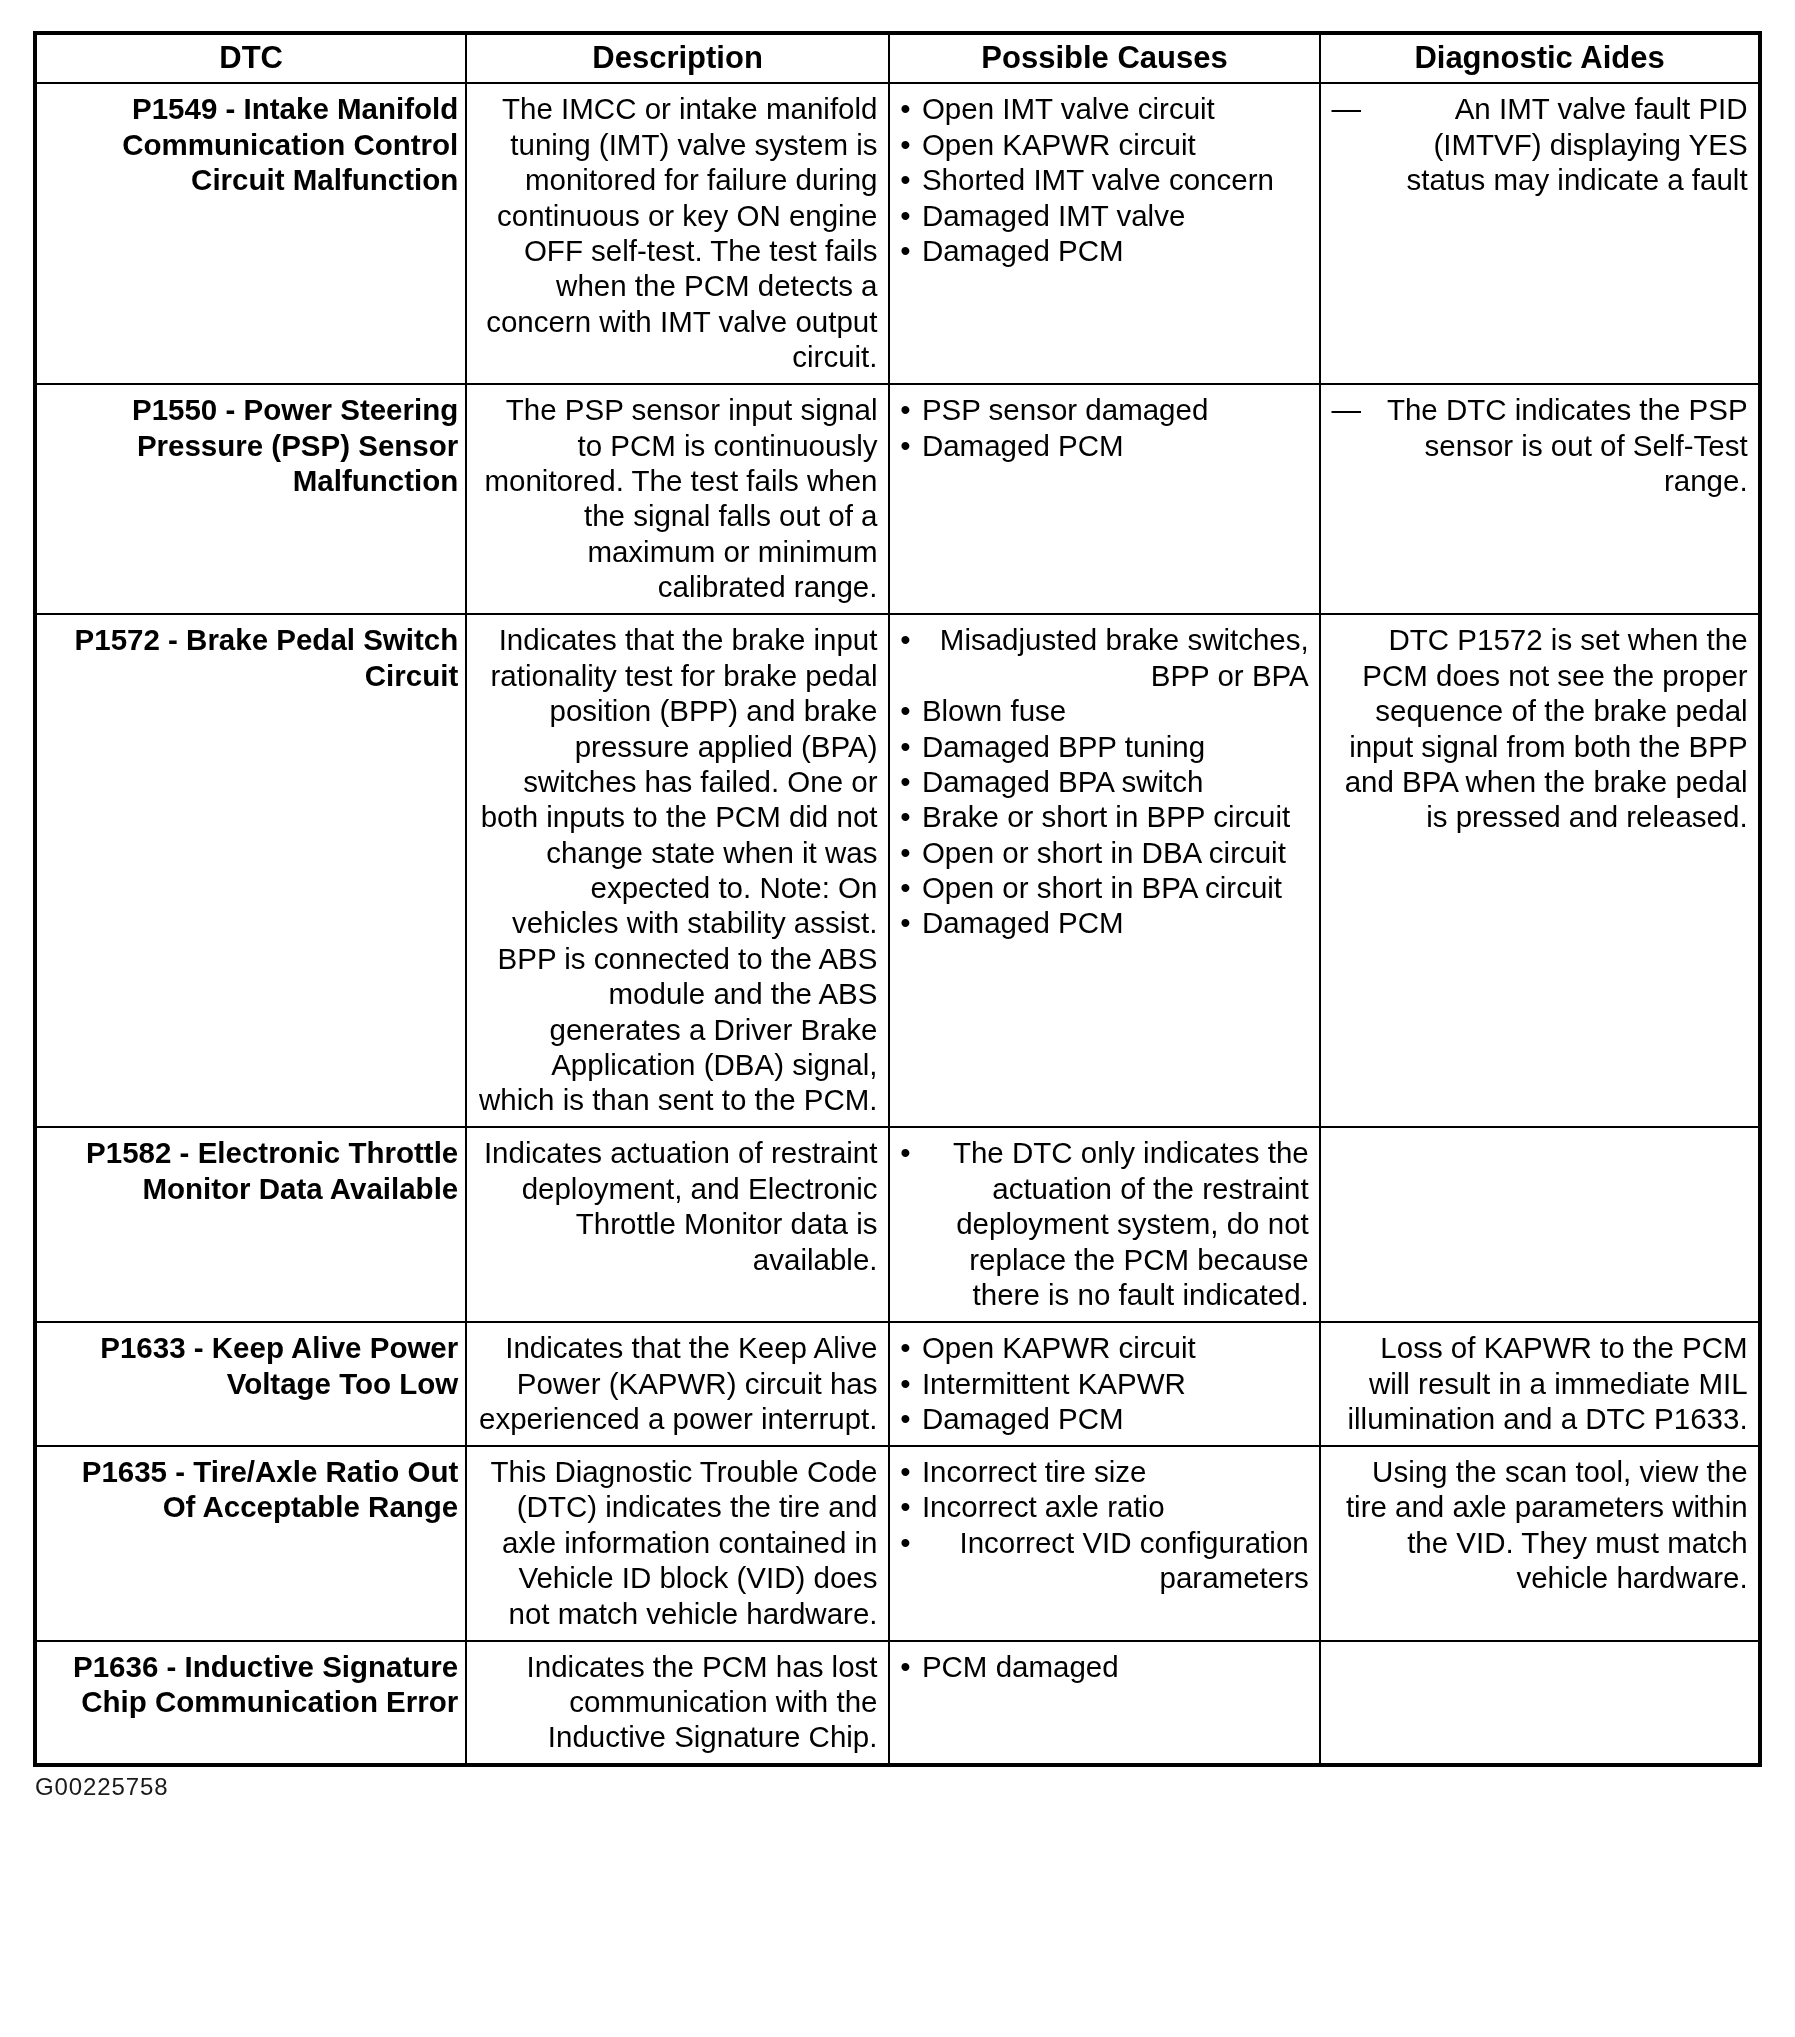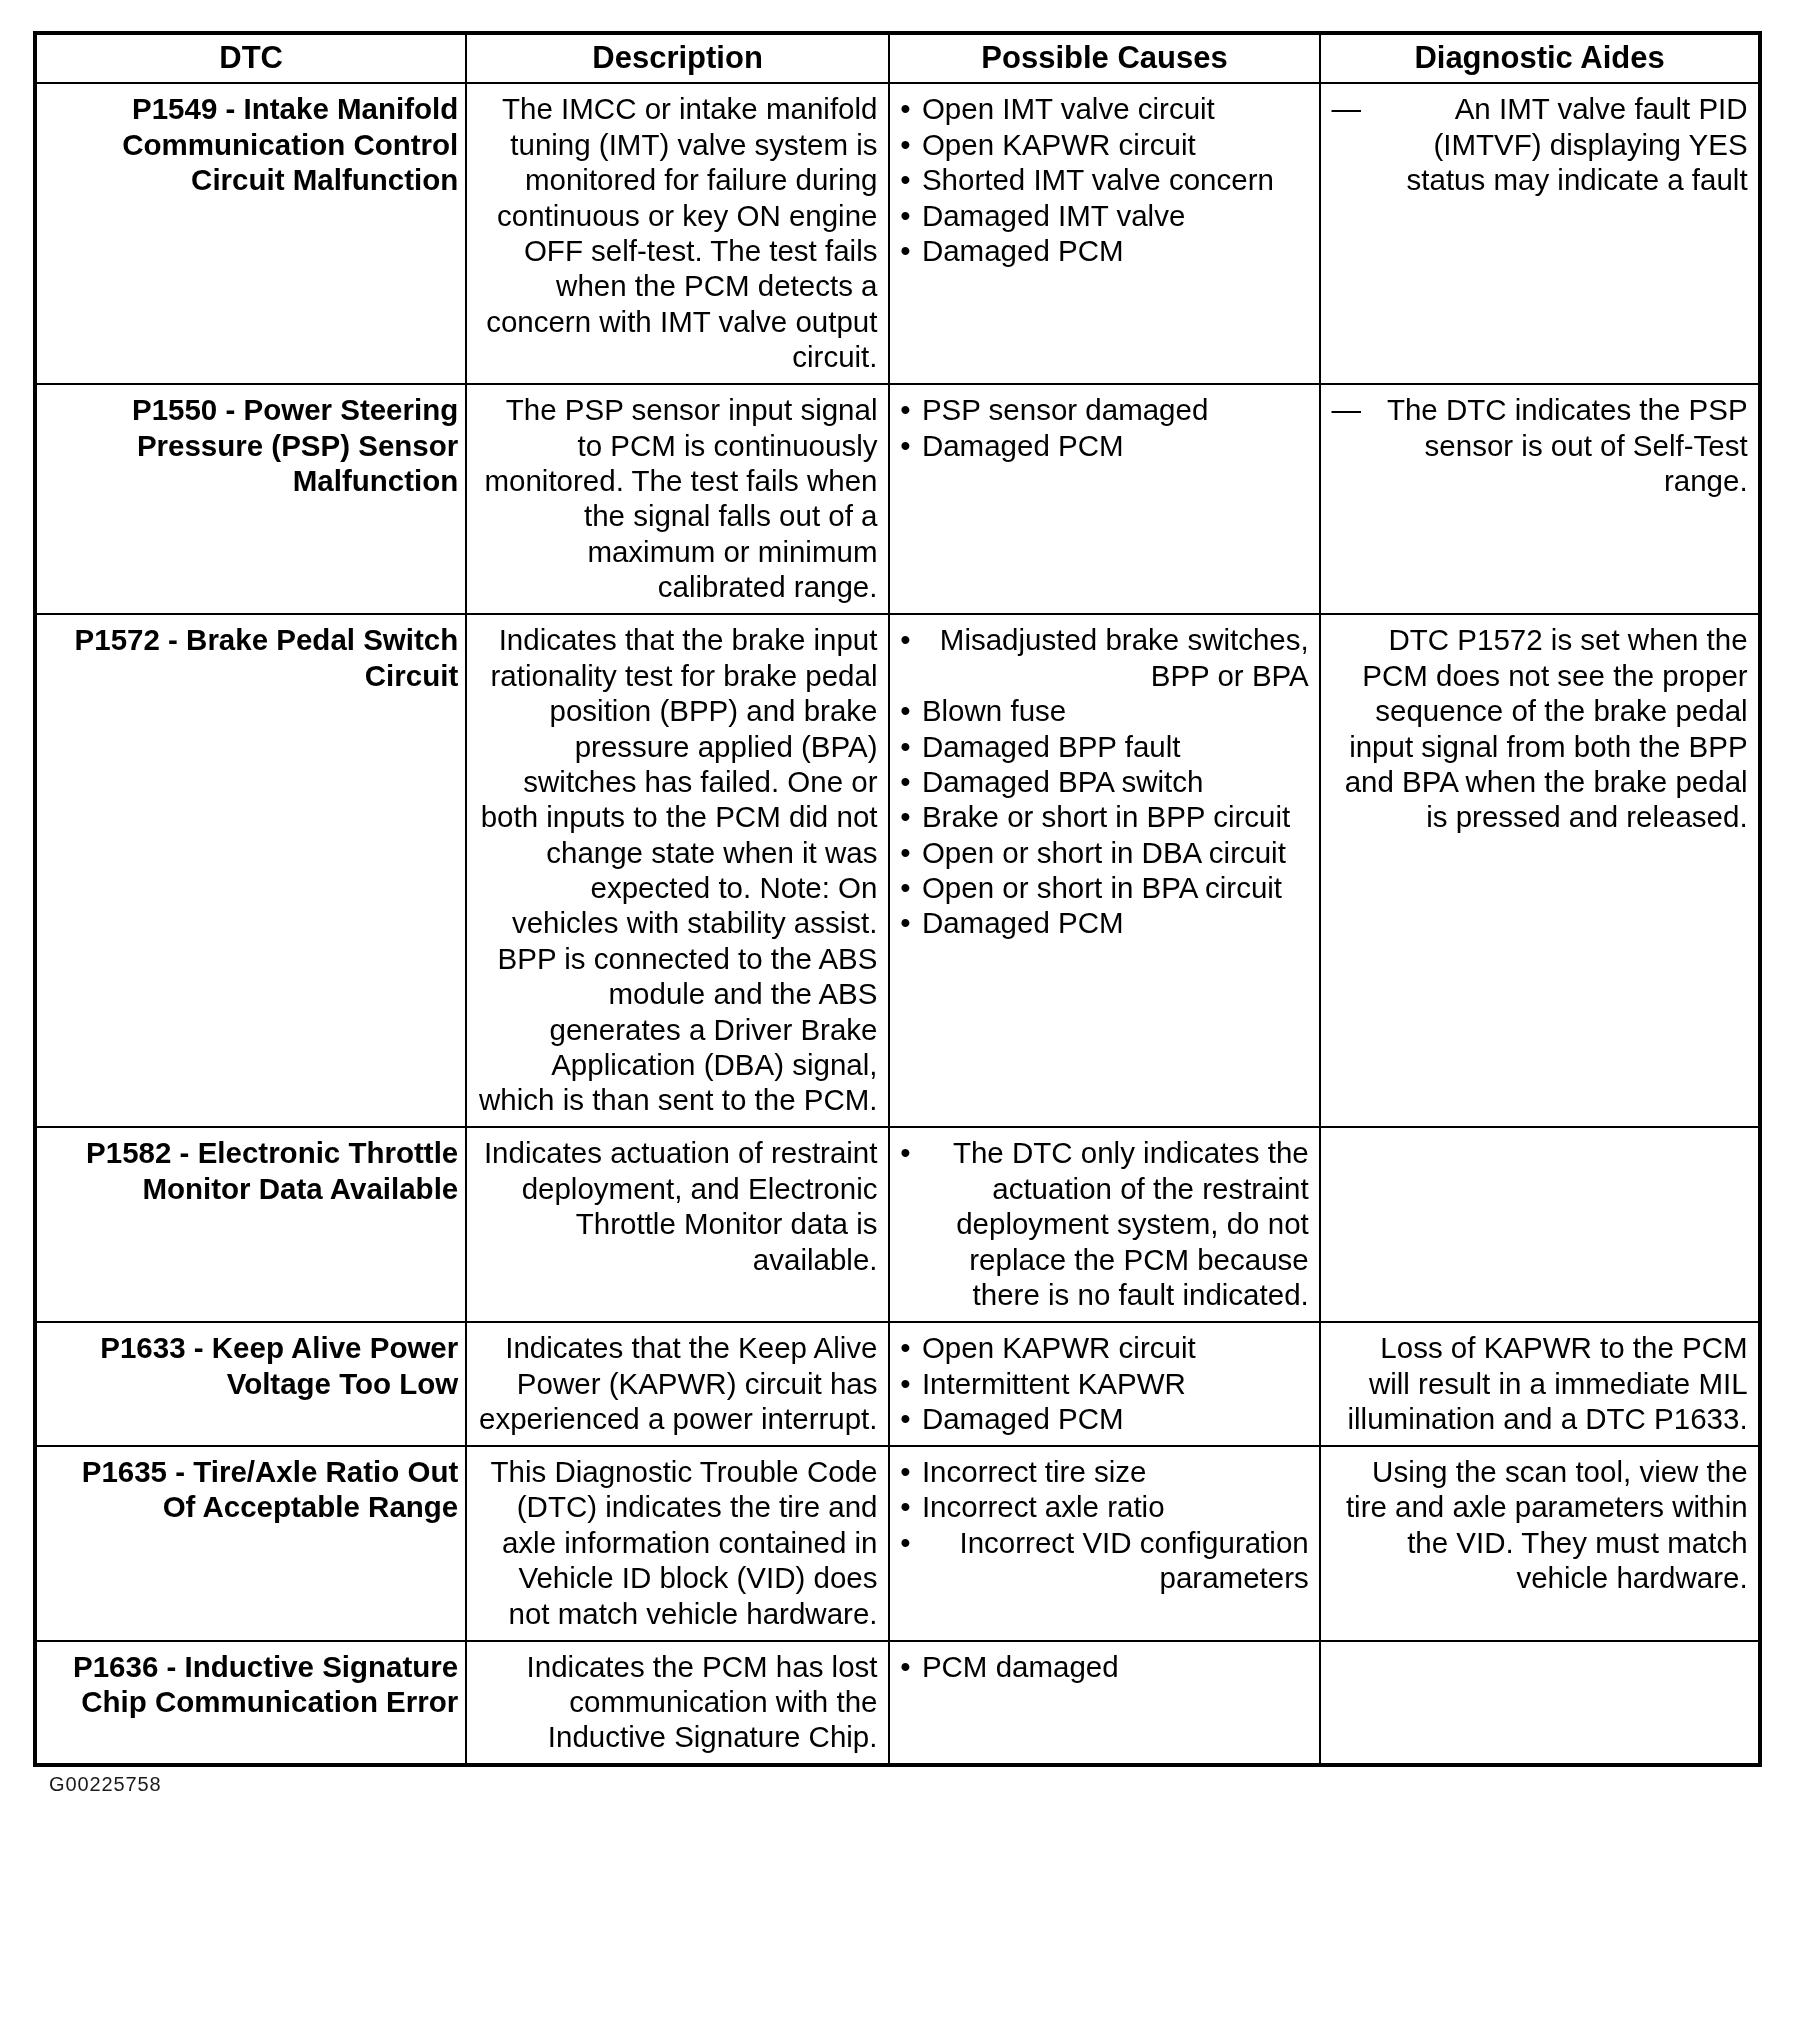--- a/index.html
+++ b/index.html
@@ -58,23 +58,23 @@
   }
   .aide-dash {
     display: flex;
     align-items: flex-start;
     gap: 12px;
   }
   .dash {
     flex: 0 0 auto;
   }
   .footer-code {
-    font-size: 20px;
+    font-size: 24px;
     margin-top: 5.2px;
-    margin-left: 16px;
+    margin-left: 2px;
     color: #1a1a1a;
     letter-spacing: 0.9px;
   }
 </style>
 </head>
 <body>
 
 <div class="page">
   <table class="dtc-table">
     <colgroup>
@@ -156,21 +156,21 @@
               <li>
                 <span class="bullet">•</span>
                 <span>Misadjusted brake switches, BPP or BPA</span>
               </li>
               <li>
                 <span class="bullet">•</span>
                 <span>Blown fuse</span>
               </li>
               <li>
                 <span class="bullet">•</span>
-                <span>Damaged BPP fault</span>
+                <span>Damaged BPP tuning</span>
               </li>
               <li>
                 <span class="bullet">•</span>
                 <span>Damaged BPA switch</span>
               </li>
               <li>
                 <span class="bullet">•</span>
                 <span>Brake or short in BPP circuit</span>
               </li>
               <li>

